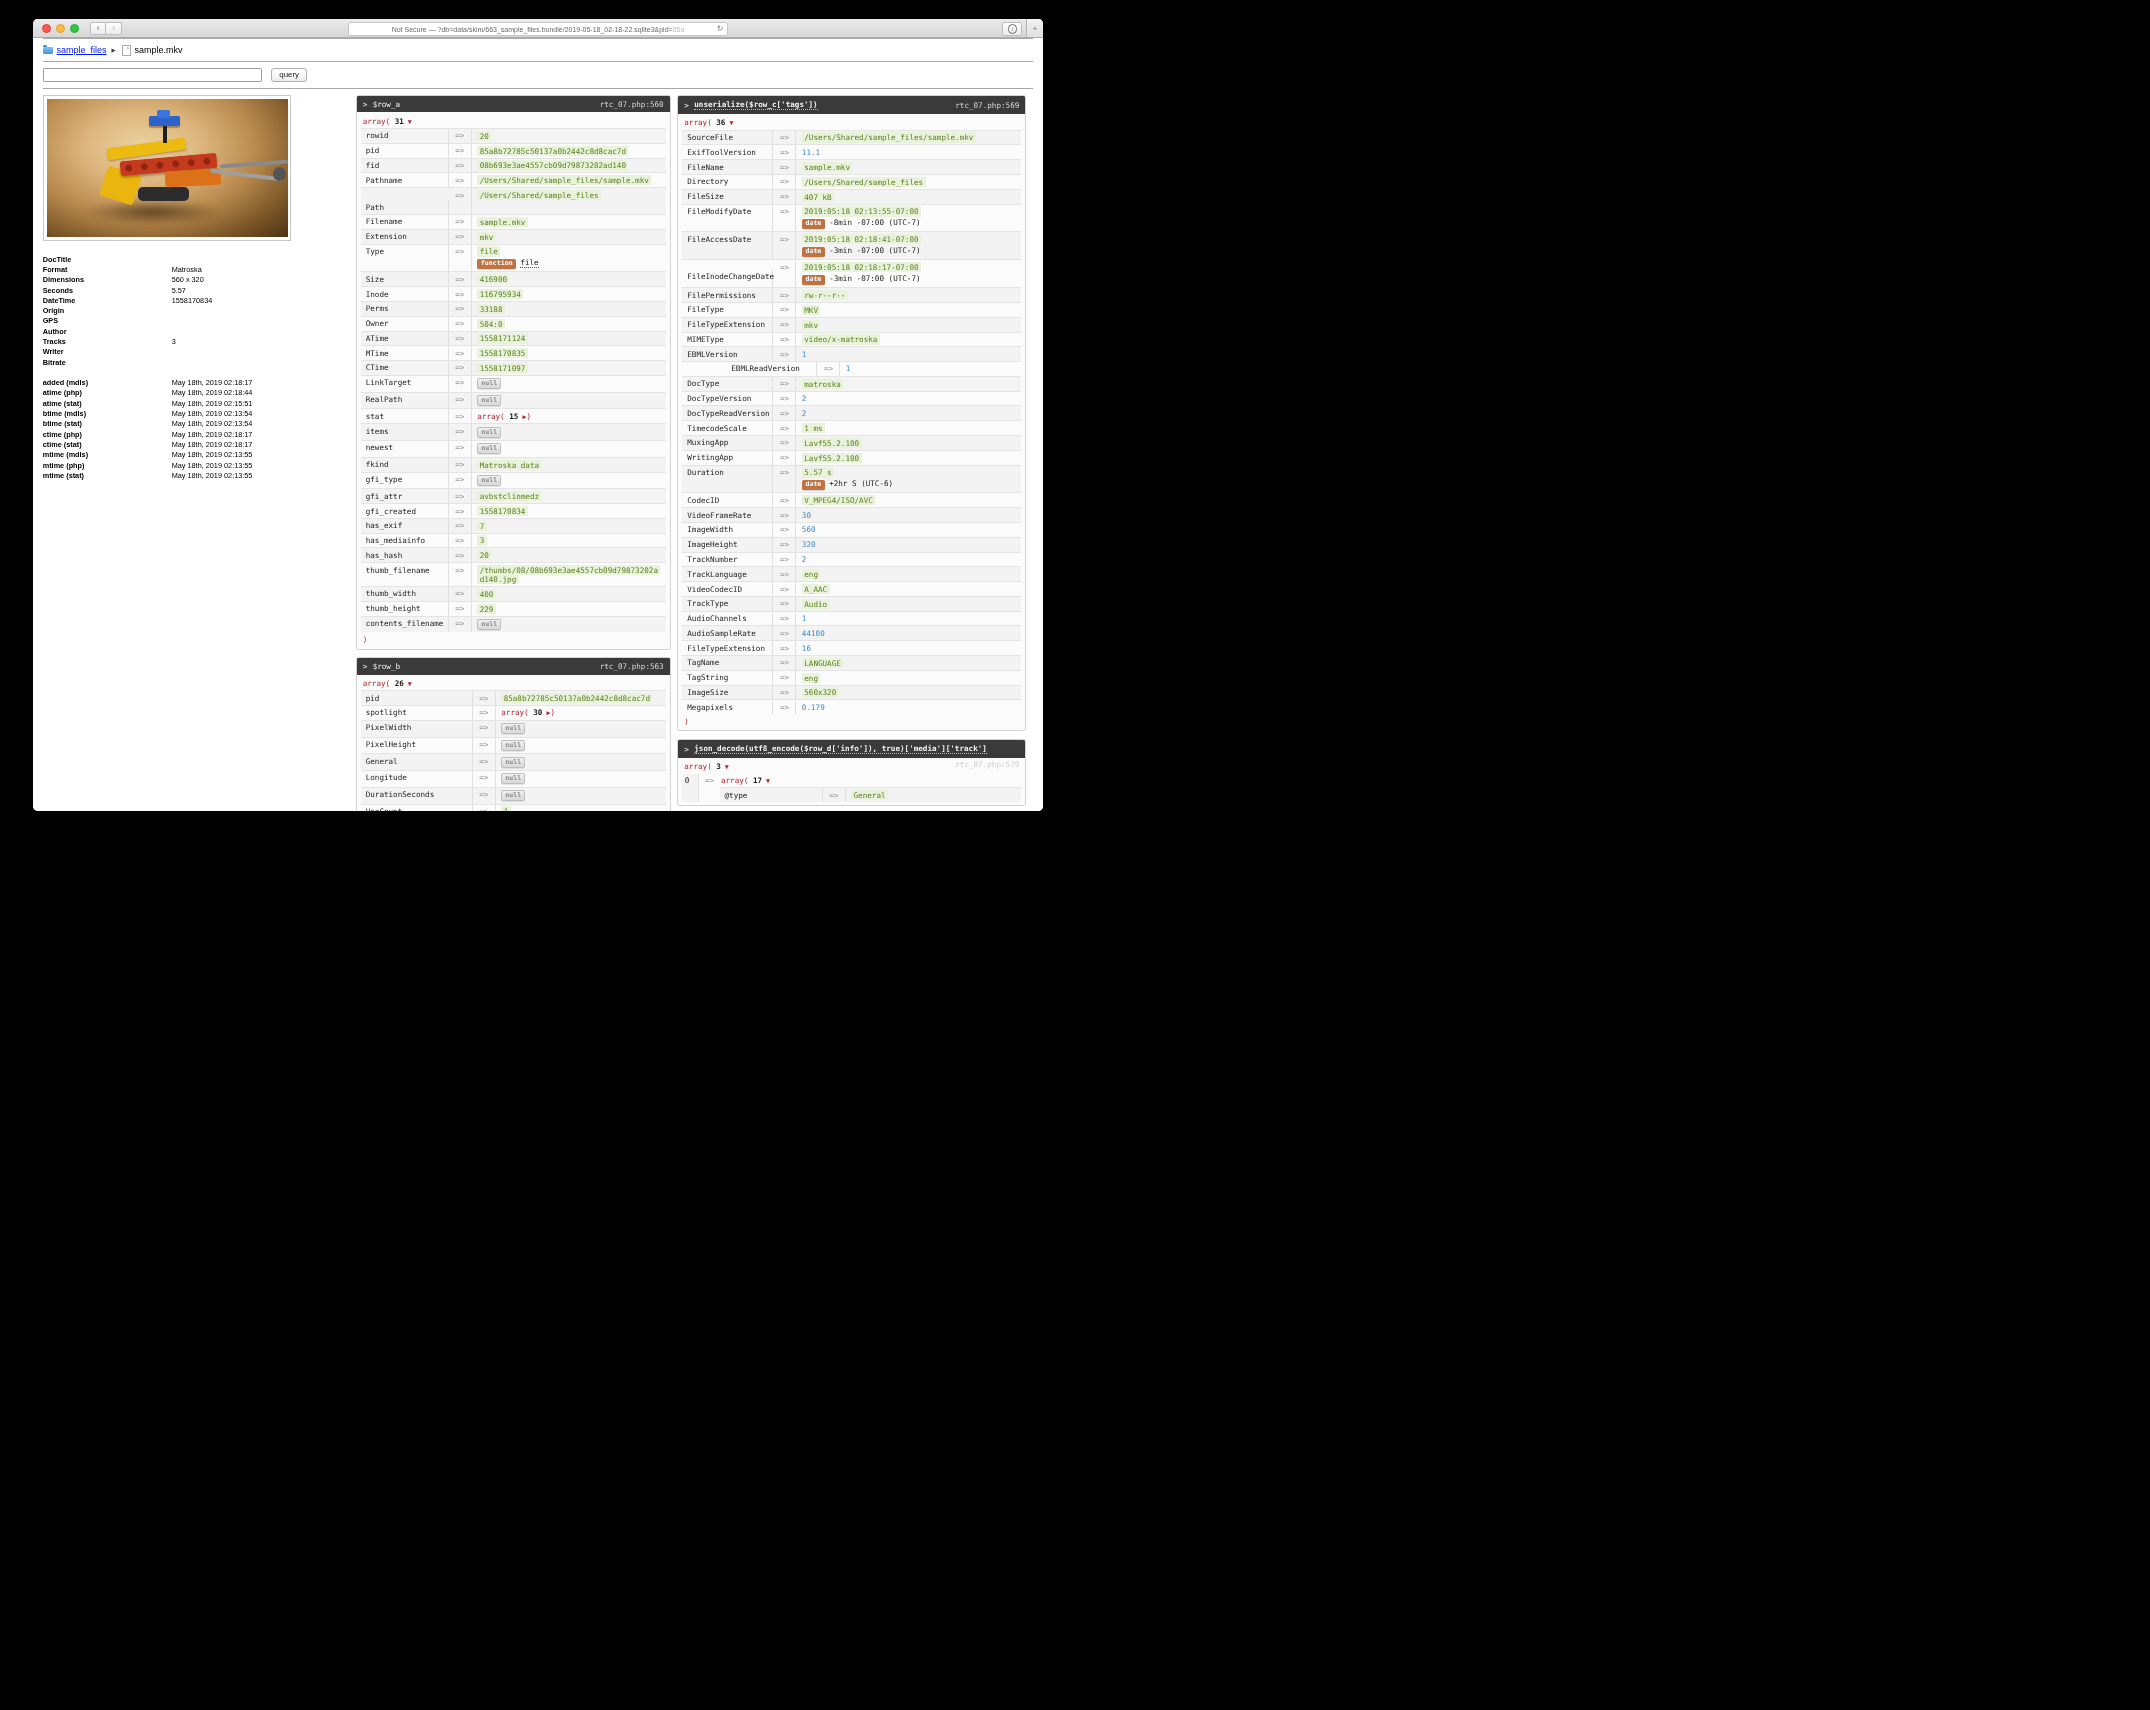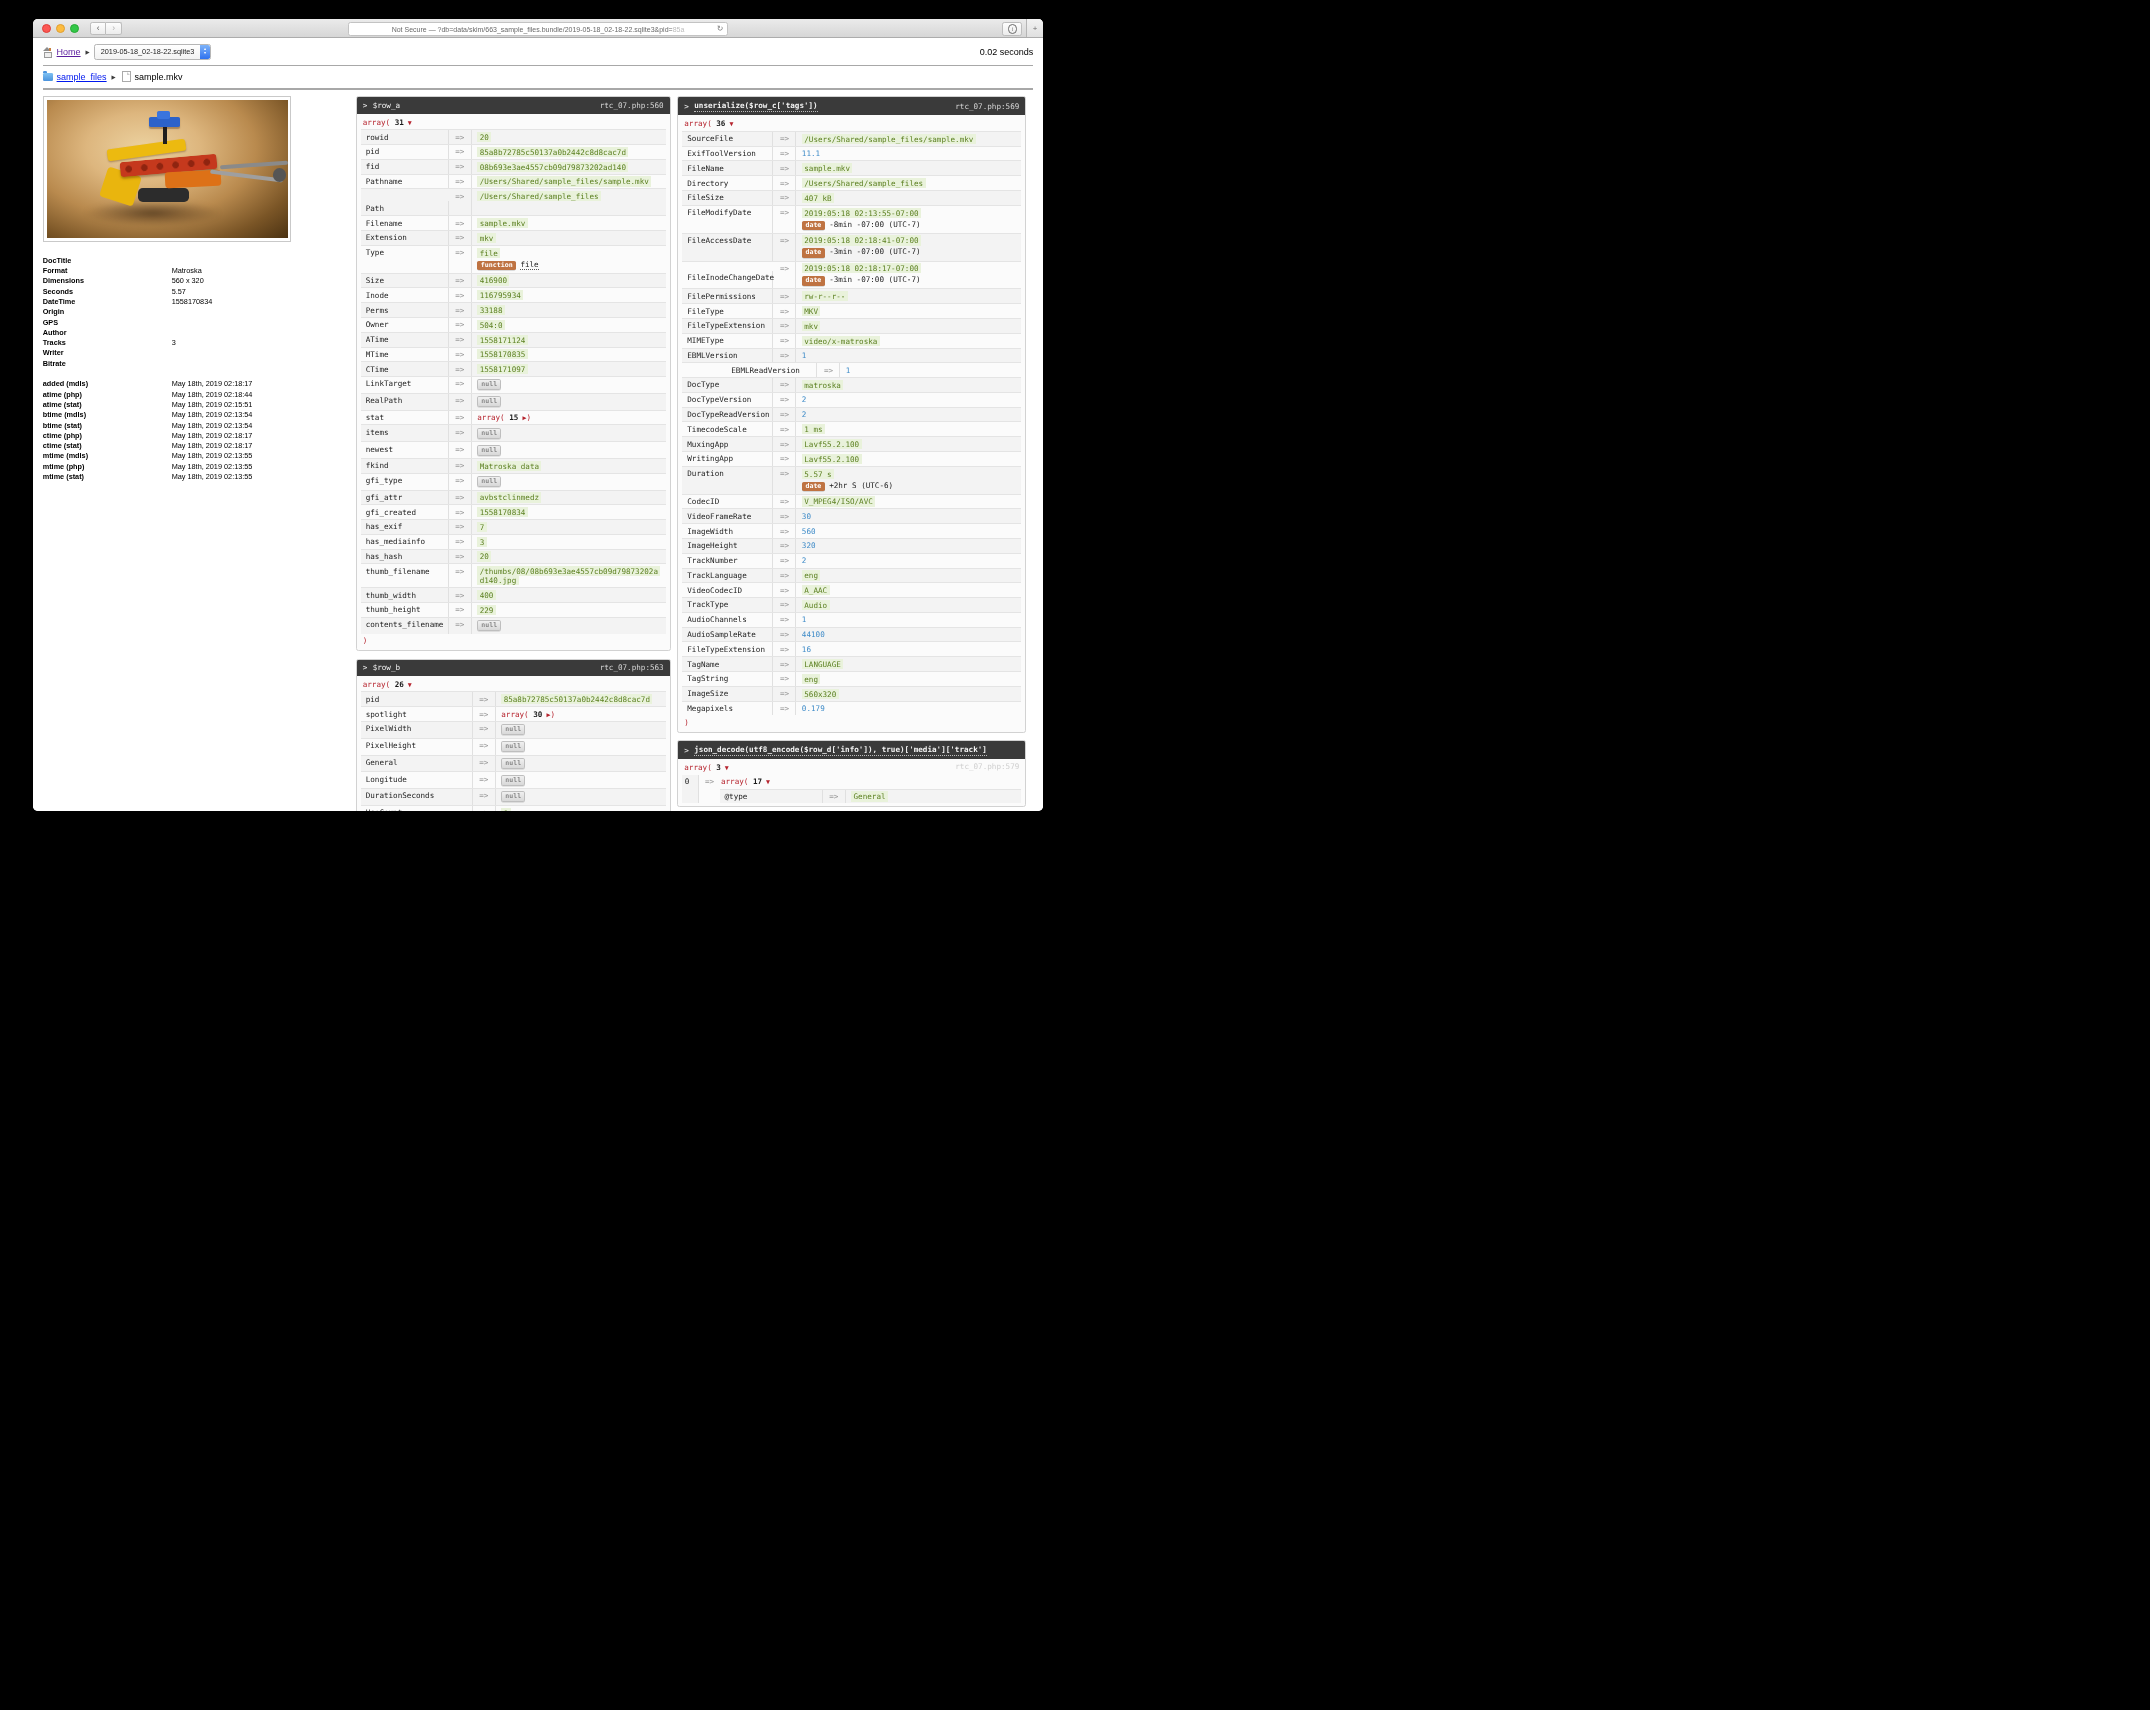--- a/index.html
+++ b/index.html
@@ -156,48 +156,35 @@
       <div class="rightbtns">
         <span class="infobtn">
             <span class="icircle">i</span>
           </span>
       </div>
       <div class="plustab">+</div>
     </div>
 
     <div class="page">
 
-      <div class="crumbrow">
-        <span class="house">
-            <span class="roof"></span>
-            <span class="chim"></span>
-            <span class="bodyp"></span>
-          </span>
-        <a class="homelink" href="#">Home</a>
-        <span class="crumbarrow">▶</span>
-        <span class="dbselect">
-          <span>2019-05-18_02-18-22.sqlite3</span>
-          <span class="stepper">
-              <span>▲</span>
-              <span>▼</span>
-            </span>
-        </span>
-        <span class="elapsed">0.02 seconds</span>
-      </div>
       <hr class="rule">
 
       <div class="crumbrow second">
         <span class="folder"></span>
         <a class="bluelink" href="#">sample_files</a>
         <span class="crumbarrow">▶</span>
         <span class="fileicon"></span>
         <span class="filelabel">sample.mkv</span>
       </div>
       <hr class="rule">
 
+      <div class="crumbrow third">
+        <input class="queryinput" value="" style="">
+        <button class="querybtn">query</button>
+      </div>
       <hr class="rule">
 
       <div class="main">
         <div class="col-left">
           <div class="imgcard">
             <div class="lego">
               <div class="lg-shadow"></div>
                 <div class="lg-yellow2"></div>
                 <div class="lg-dark"></div>
               <div class="lg-red"></div>

